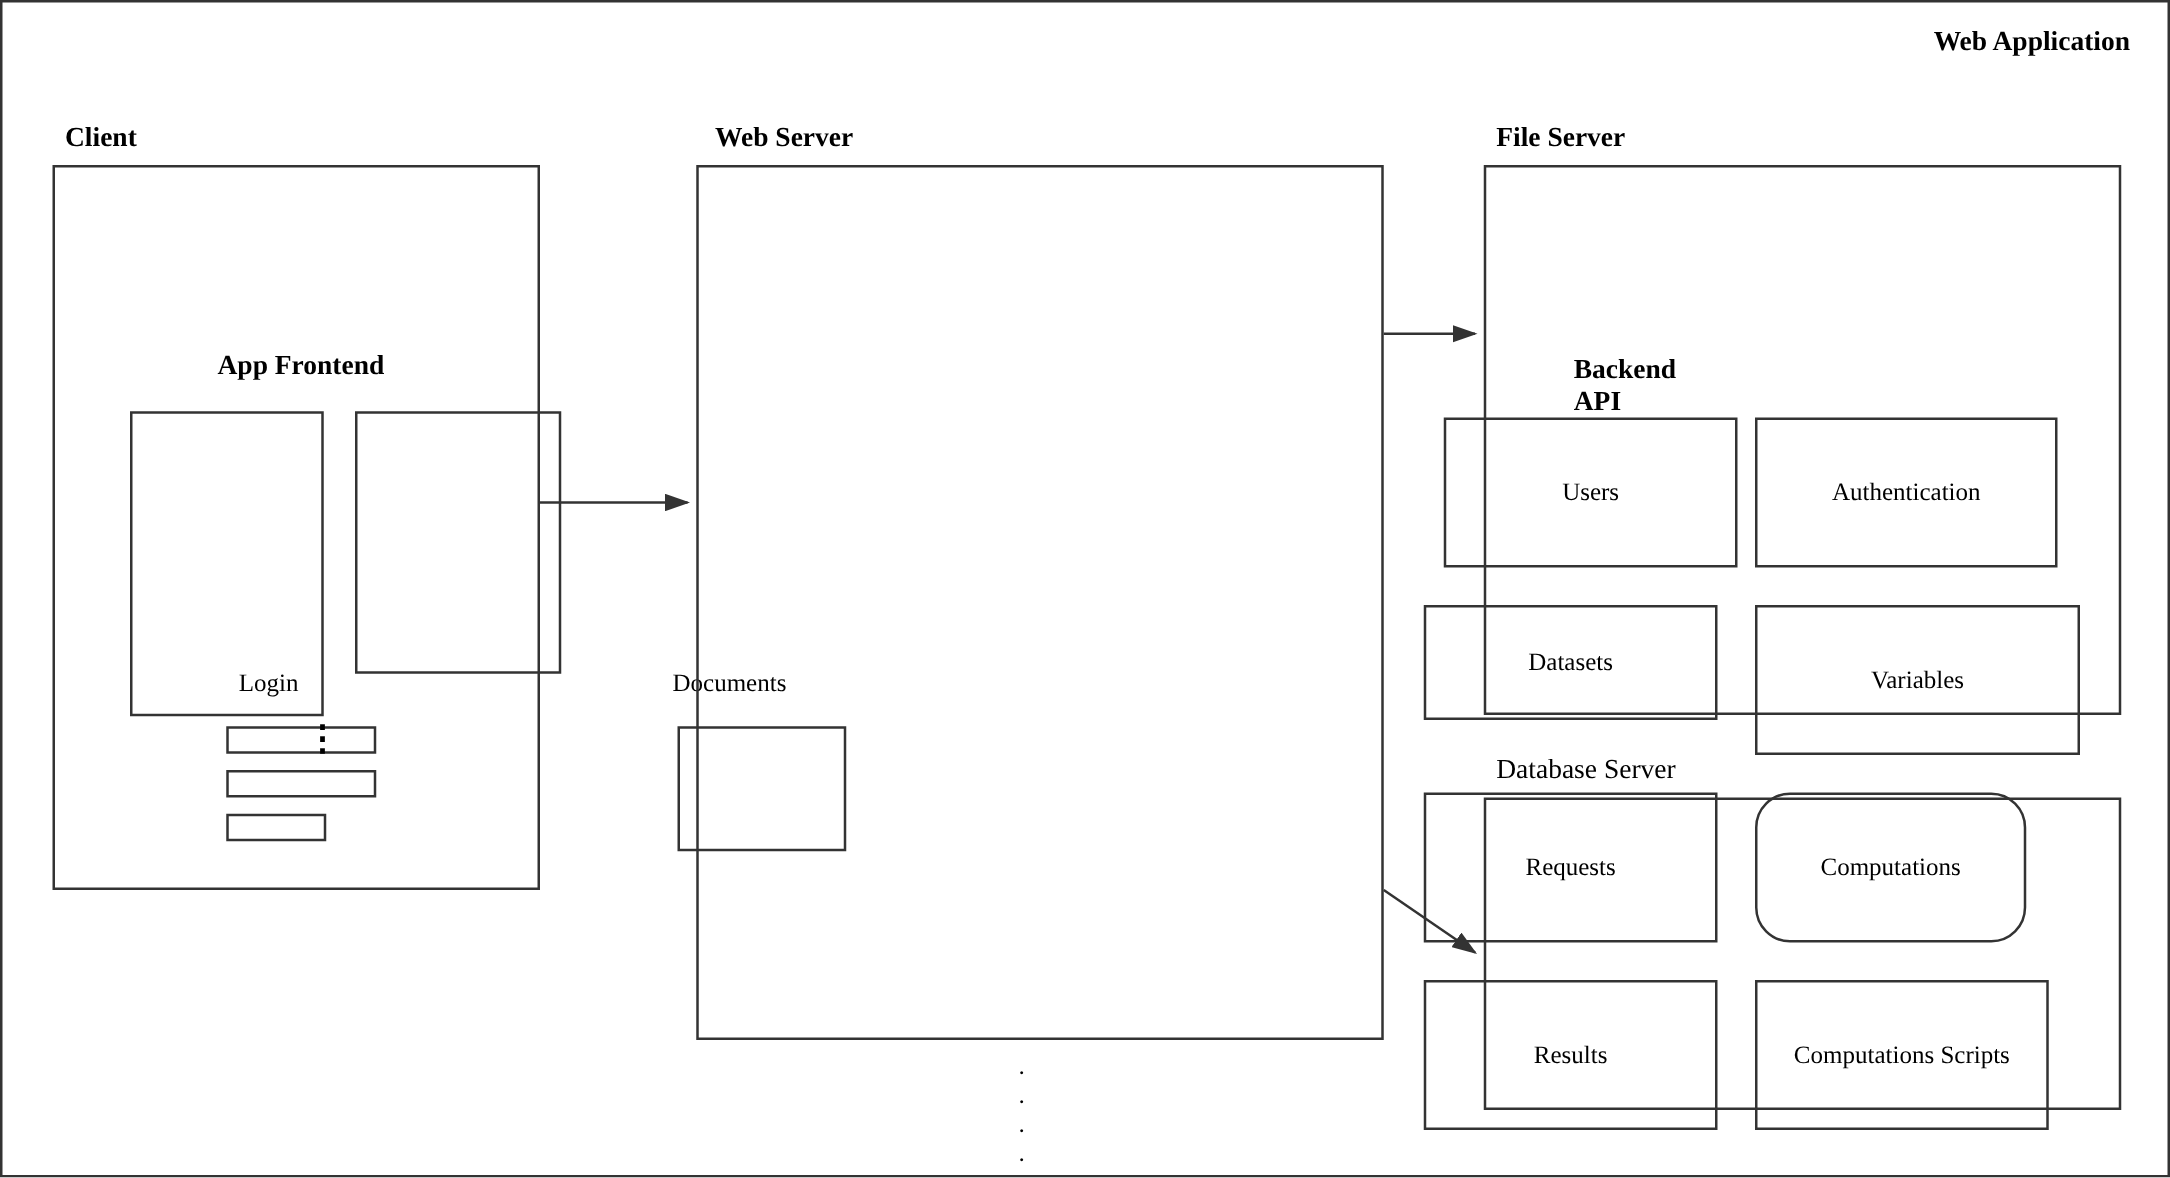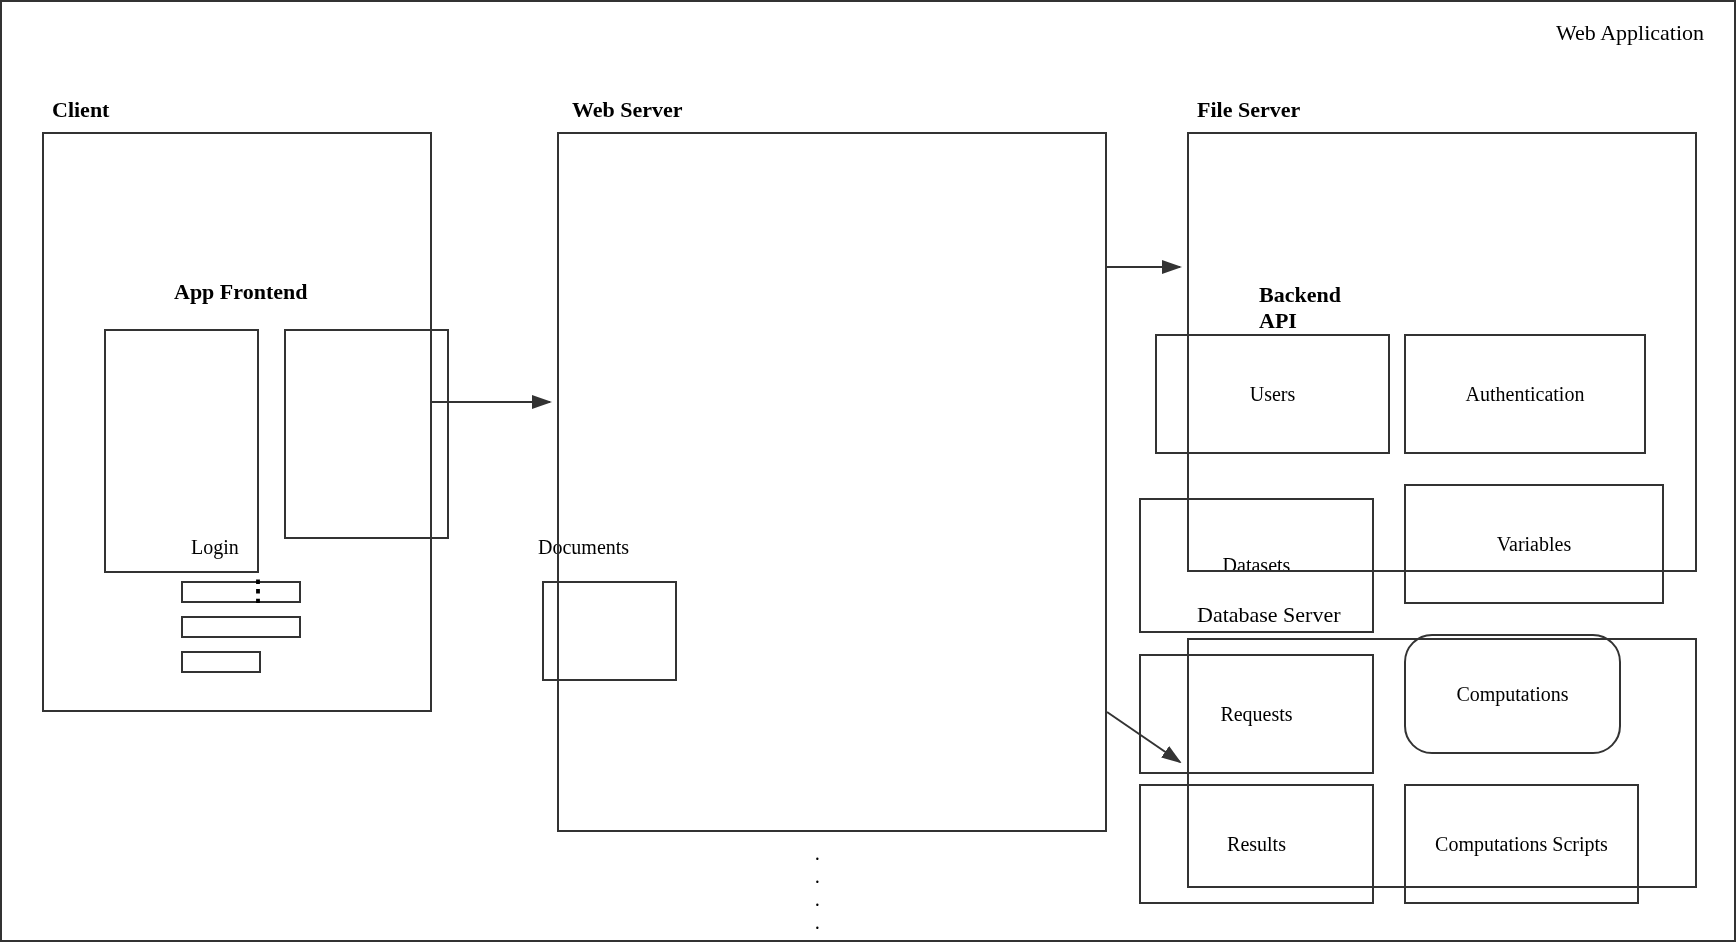--- a/index.html
+++ b/index.html
@@ -17,21 +17,21 @@
       height: 942px;
       position: relative;
       border: 2px solid #333;
     }
 
     .web-app-label {
       position: absolute;
       top: 18px;
       right: 30px;
       font-size: 22px;
-      font-weight: normal;
+      font-weight: bold;
       margin-left: 48px;
     }
 
     
     .client-label {
       position: absolute;
       top: 95px;
       left: 50px;
       font-size: 22px;
       font-weight: bold;
@@ -188,36 +188,36 @@
 
     .mod-authentication {
       top: 200px;
       left: 845px;
       width: 242px;
       height: 120px;
     }
 
     
     .mod-datasets {
-      top: 364px;
+      top: 350px;
       left: 580px;
       width: 235px;
-      height: 135px;
+      height: 92px;
     }
 
     .mod-variables {
       top: 350px;
       left: 845px;
       width: 260px;
       height: 120px;
     }
 
     
     .mod-requests {
-      top: 520px;
+      top: 500px;
       left: 580px;
       width: 235px;
       height: 120px;
     }
 
     .mod-computations {
       top: 500px;
       left: 845px;
       width: 217px;
       height: 120px;

